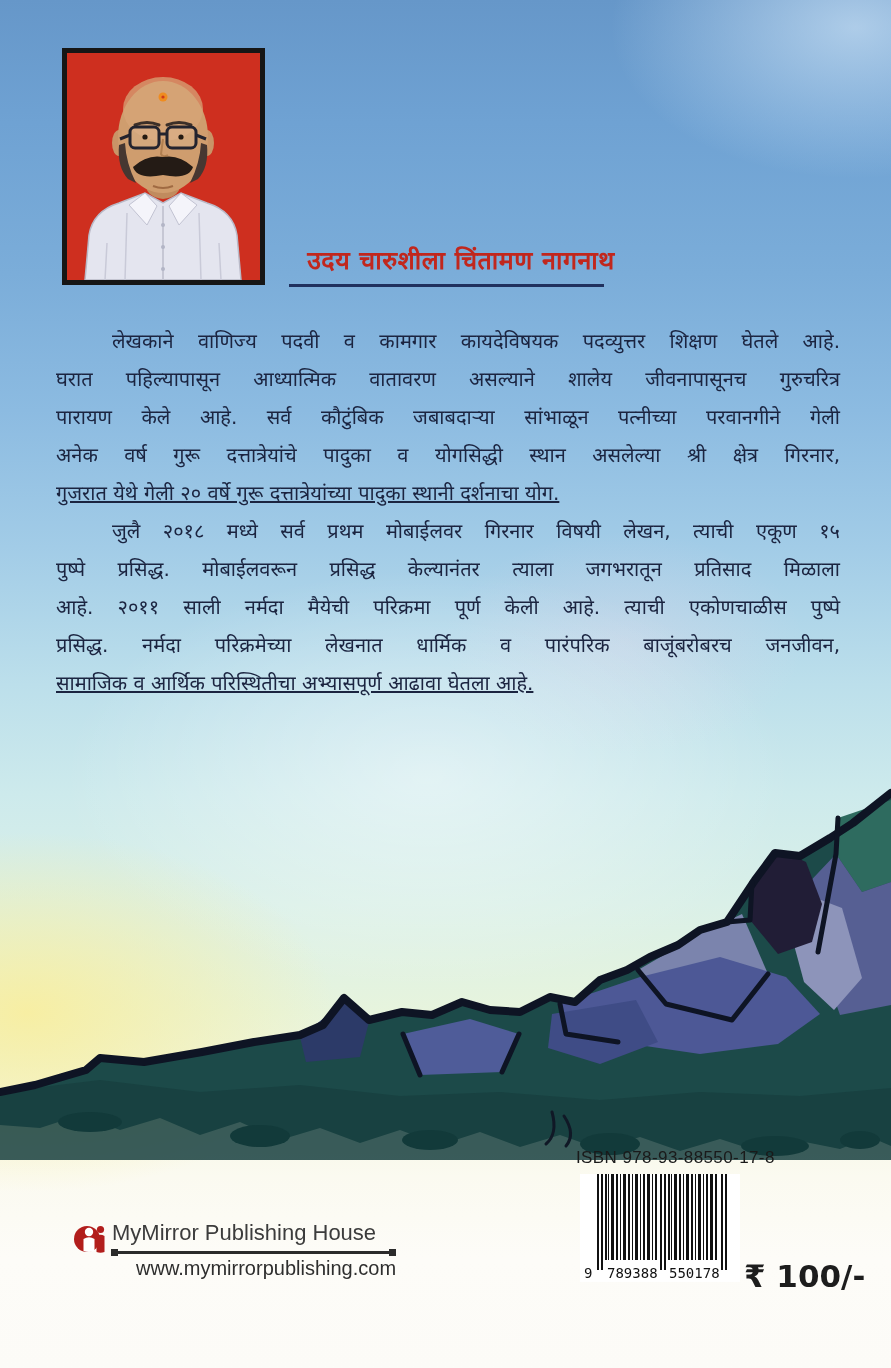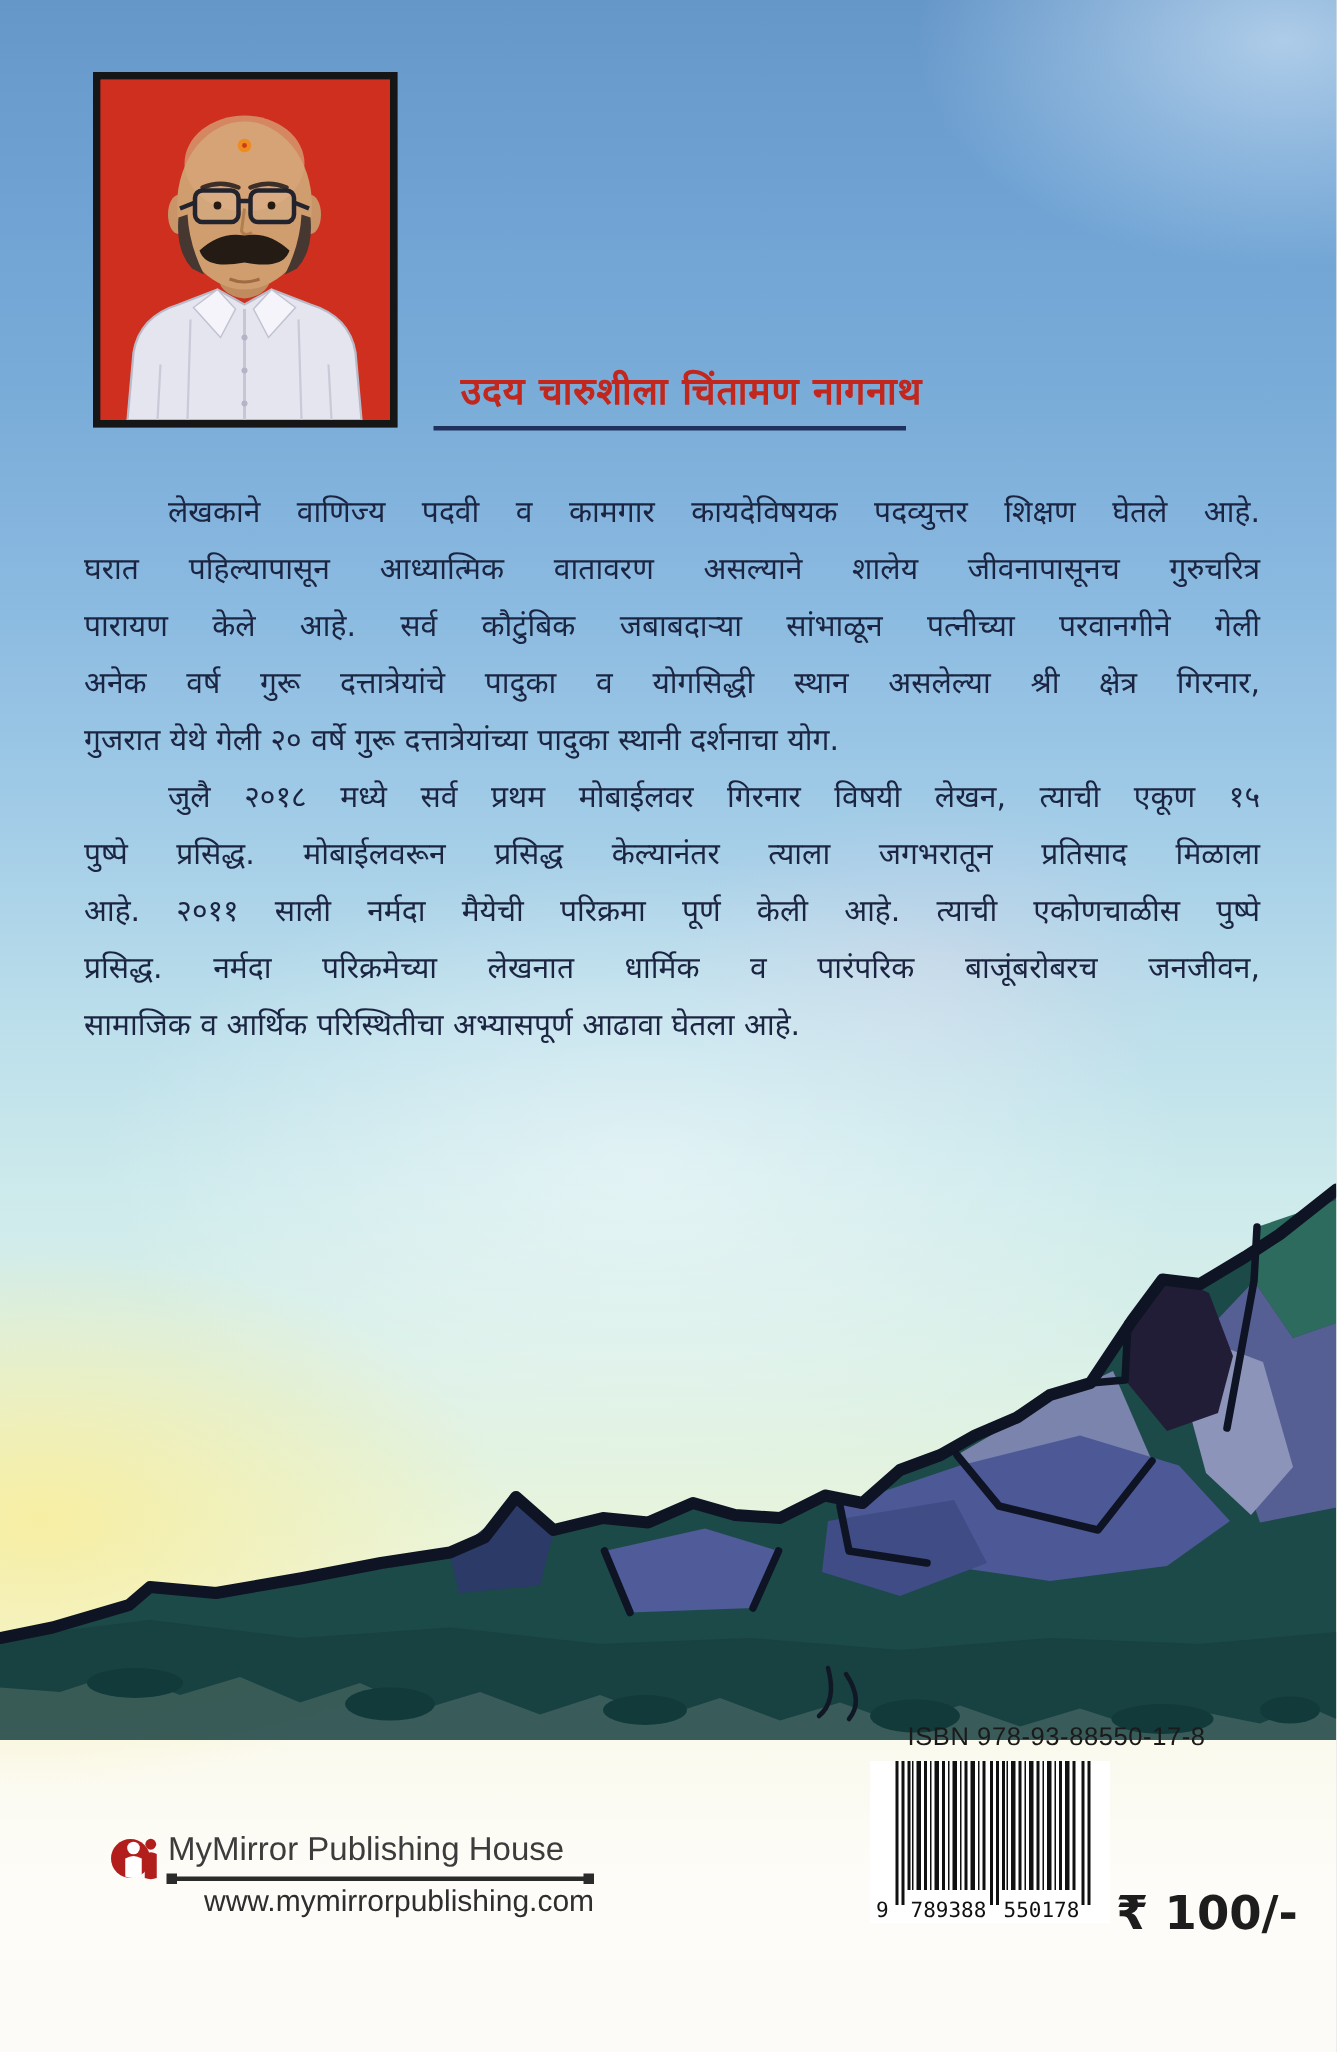--- a/index.html
+++ b/index.html
@@ -19,27 +19,27 @@
   .photo{position:absolute;left:62px;top:48px;width:193px;height:227px;border:5px solid #161616;background:#d43122;z-index:3;}
   .photo svg{display:block;}
   
   .author-name{position:absolute;left:288px;top:242px;width:322px;text-align:center;
     font-size:25px;font-weight:bold;color:#c1271d;z-index:3;letter-spacing:.5px;margin-left:12px;}
   .author-underline{position:absolute;left:289px;top:284px;width:315px;height:3px;background:#20315e;z-index:3;}
   
   .bio{position:absolute;left:56px;top:322px;width:784px;z-index:3;color:#1b2440;font-size:20px;}
   .para{margin:0;}
   .line{height:38px;line-height:38px;text-align:justify;text-align-last:justify;white-space:nowrap;overflow:visible;}
-  .line:last-child{text-align-last:left;}
+  .line:last-child{text-align-last:left;text-decoration:underline;}
   .para .line:first-child{text-indent:56px;}
   
   .mountain{position:absolute;left:0;top:740px;width:891px;height:420px;z-index:1;}
   
   .isbn-label{position:absolute;left:576px;top:1148px;font-family:"Liberation Sans",sans-serif;
-    font-size:17px;color:#1a1a1a;letter-spacing:.4px;z-index:4;margin-left:29px;}
+    font-size:17px;color:#1a1a1a;letter-spacing:.4px;z-index:4;}
   .barcode{position:absolute;left:580px;top:1174px;z-index:4;}
   .price{position:absolute;left:744px;top:1258px;font-size:31px;color:#1d1d1d;z-index:4;
     font-family:"DejaVu Sans",sans-serif;font-weight:bold;}
   .publisher{position:absolute;left:70px;top:1214px;width:340px;height:70px;z-index:4;}
   .pub-logo{position:absolute;left:4px;top:6px;}
   .pub-name{position:absolute;left:42px;top:6px;font-family:"Liberation Sans",sans-serif;
     font-size:22px;color:#3c3c3c;white-space:nowrap;text-align:center;}
   .pub-rule{position:absolute;left:43px;top:37px;width:281px;height:3px;background:#2b2b2b;}
   .pub-rule::before,.pub-rule::after{content:"";position:absolute;top:-2px;width:7px;height:7px;background:#2b2b2b;}
   .pub-rule::before{left:-2px;} .pub-rule::after{right:-2px;}

